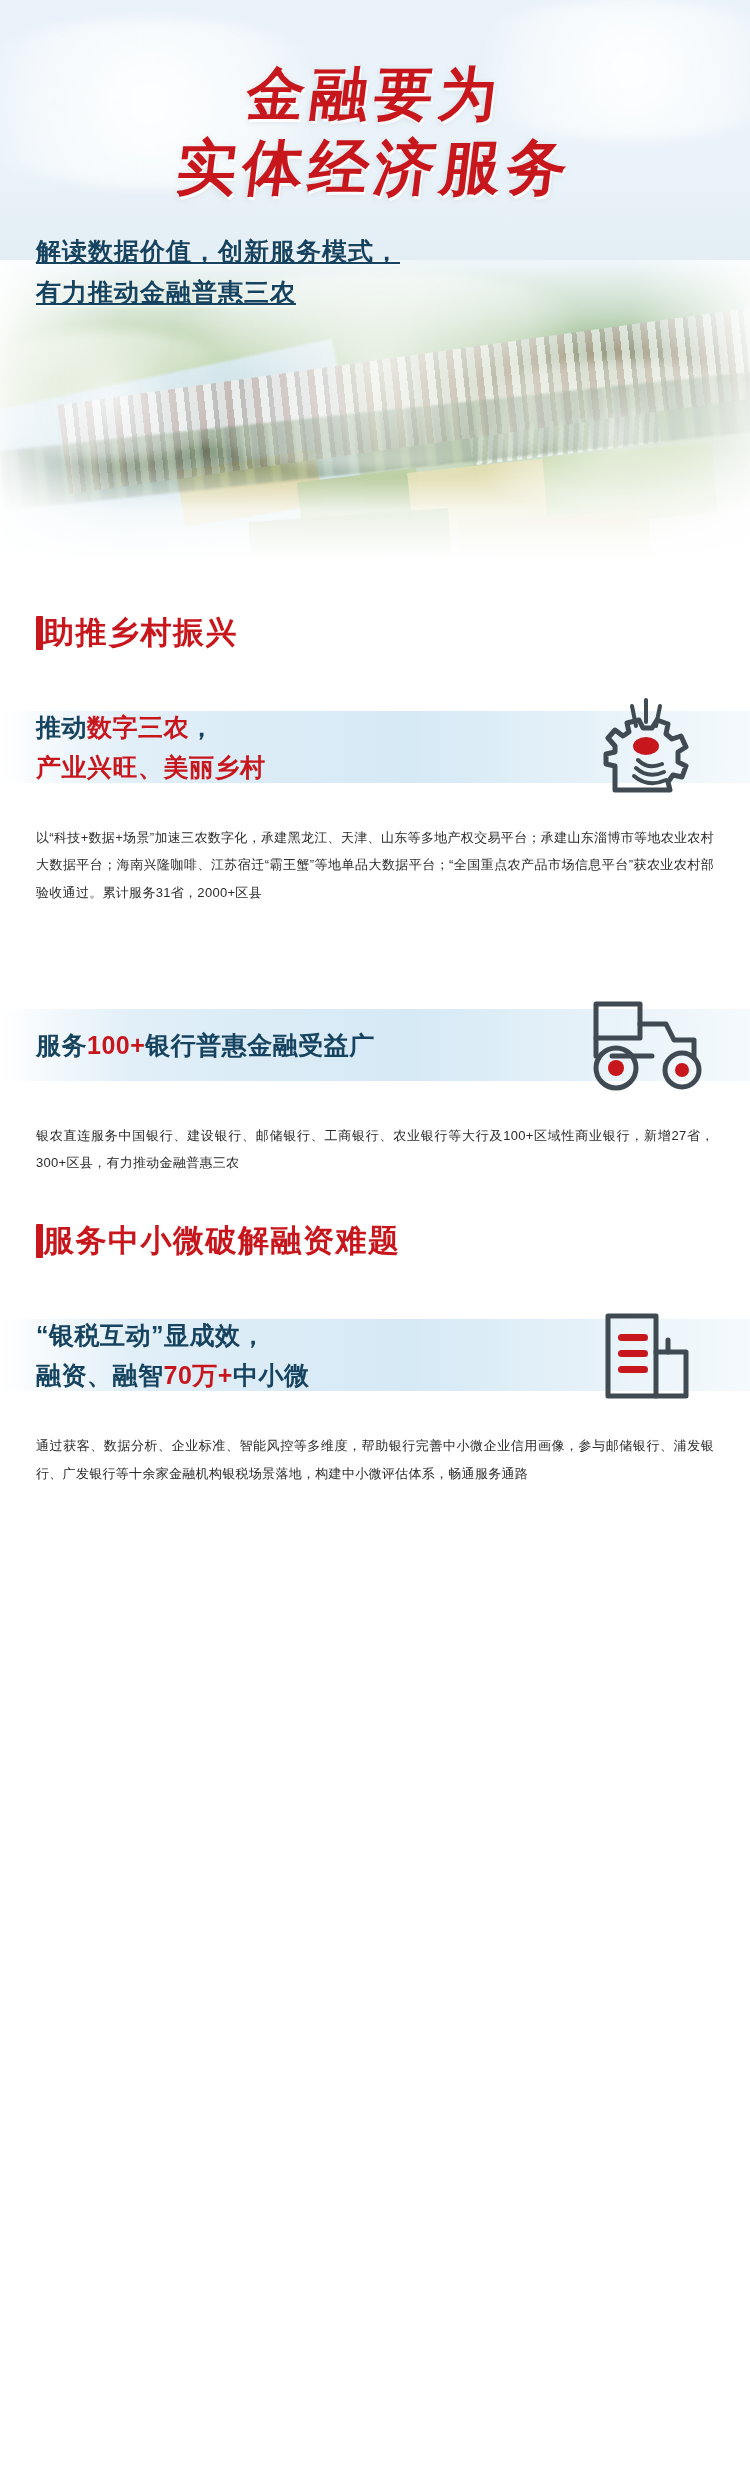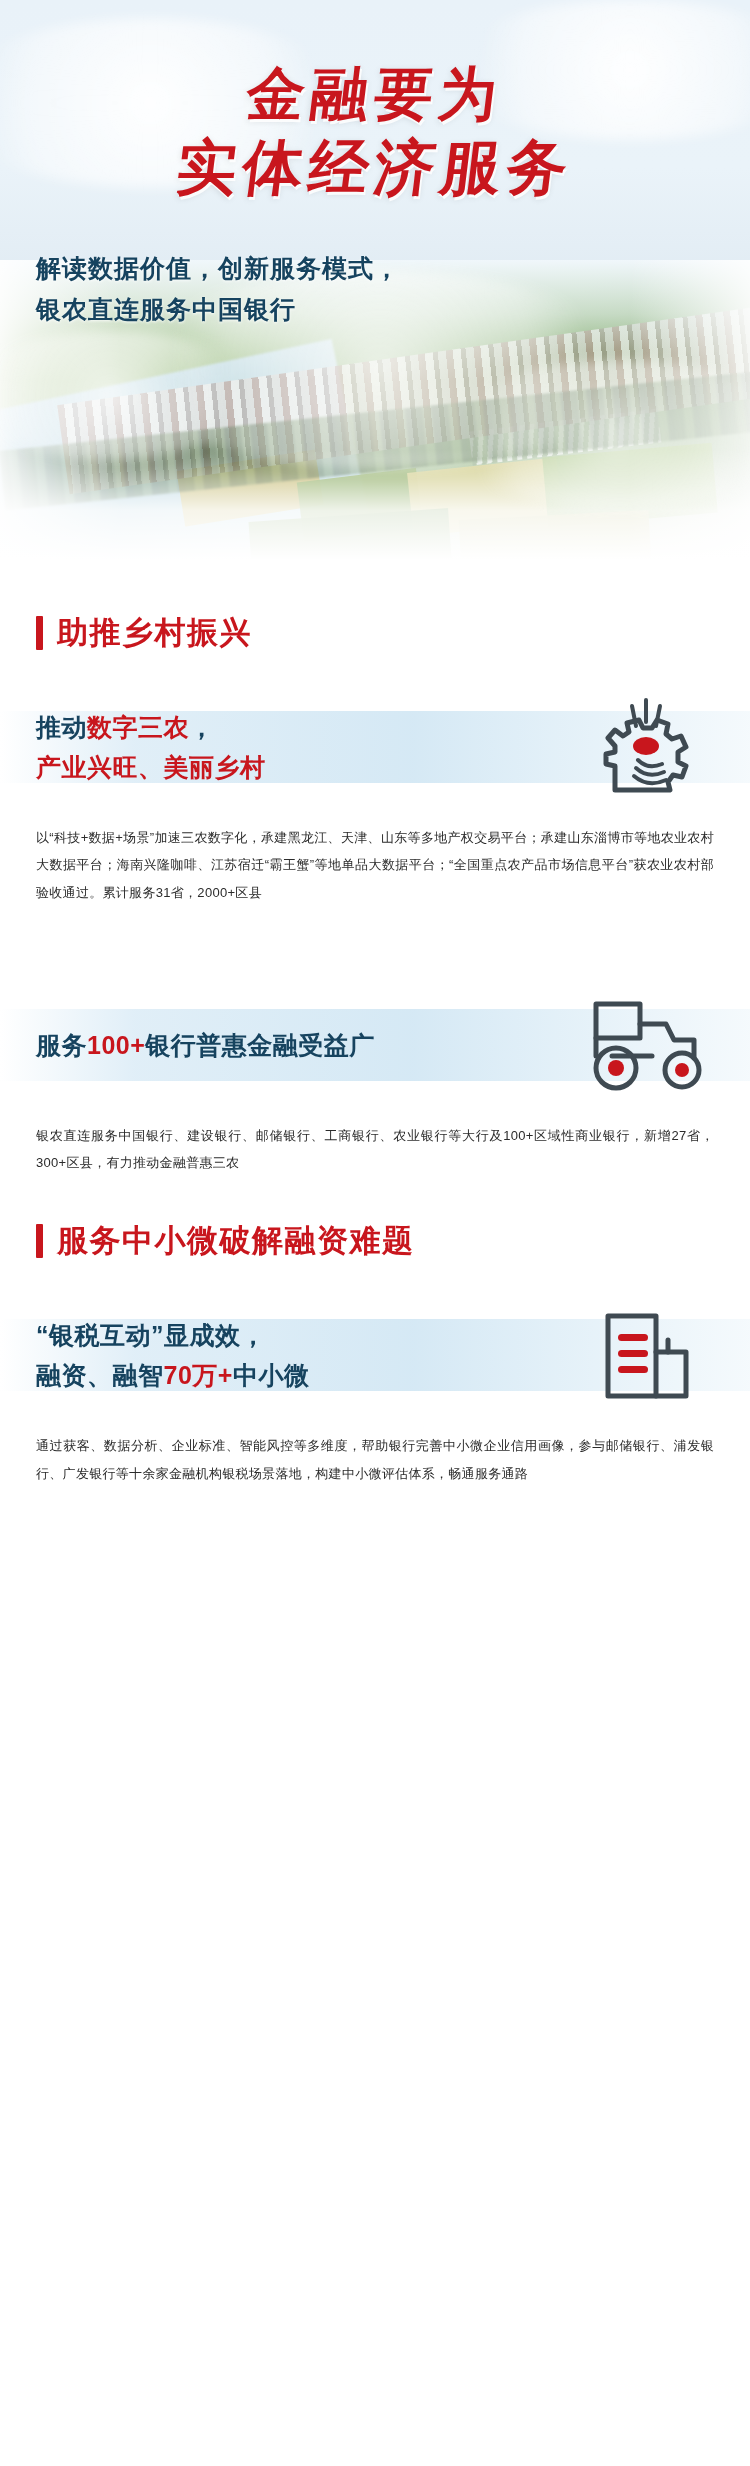--- a/index.html
+++ b/index.html
@@ -121,37 +121,37 @@
     text-shadow: 2px 3px 0 rgba(255,255,255,.85), 0 2px 7px rgba(0,0,0,.12);
     line-height: 1.18;
     transform: skewX(-7deg);
   }
   .hero-title .line2 {
     font-size: 60px;
     margin-top: 4px;
   }
   .hero-sub {
     position: absolute;
-    left: 36px; top: 248px;
+    left: 36px; top: 231px;
     z-index: 6;
     color: #16435f;
     font-weight: 700;
     font-size: 25px;
     line-height: 1.65;
     letter-spacing: 1px;
     text-shadow: 0 1px 3px rgba(255,255,255,.9);
+    text-decoration: underline;
   }
 
   
   .content { position: relative; z-index: 5; padding: 0 36px; }
 
   .sec-head {
     display: flex;
     align-items: center;
-    gap: 14px;
     margin-top: 52px;
     margin-bottom: 10px;
   }
   .sec-bar {
     width: 7px;
     height: 34px;
     background: #c8161d;
     border-radius: 1px;
     flex: none;
   }
@@ -242,21 +242,21 @@
     <div class="sky-cloud c3"></div>
     <div class="sky-cloud c5"></div>
 
     <div class="hero-title">
       <span class="line line1">金融要为</span>
       <span class="line line2">实体经济服务</span>
     </div>
 
     <div class="hero-sub">
       <div>解读数据价值，创新服务模式，</div>
-      <div>银农直连服务中国银行</div>
+      <div>有力推动金融普惠三农</div>
     </div>
   </div>
 
   <div class="content">
 
     <div class="sec-head">
       <div class="sec-bar"></div>
       <div class="sec-title">助推乡村振兴</div>
     </div>
 

